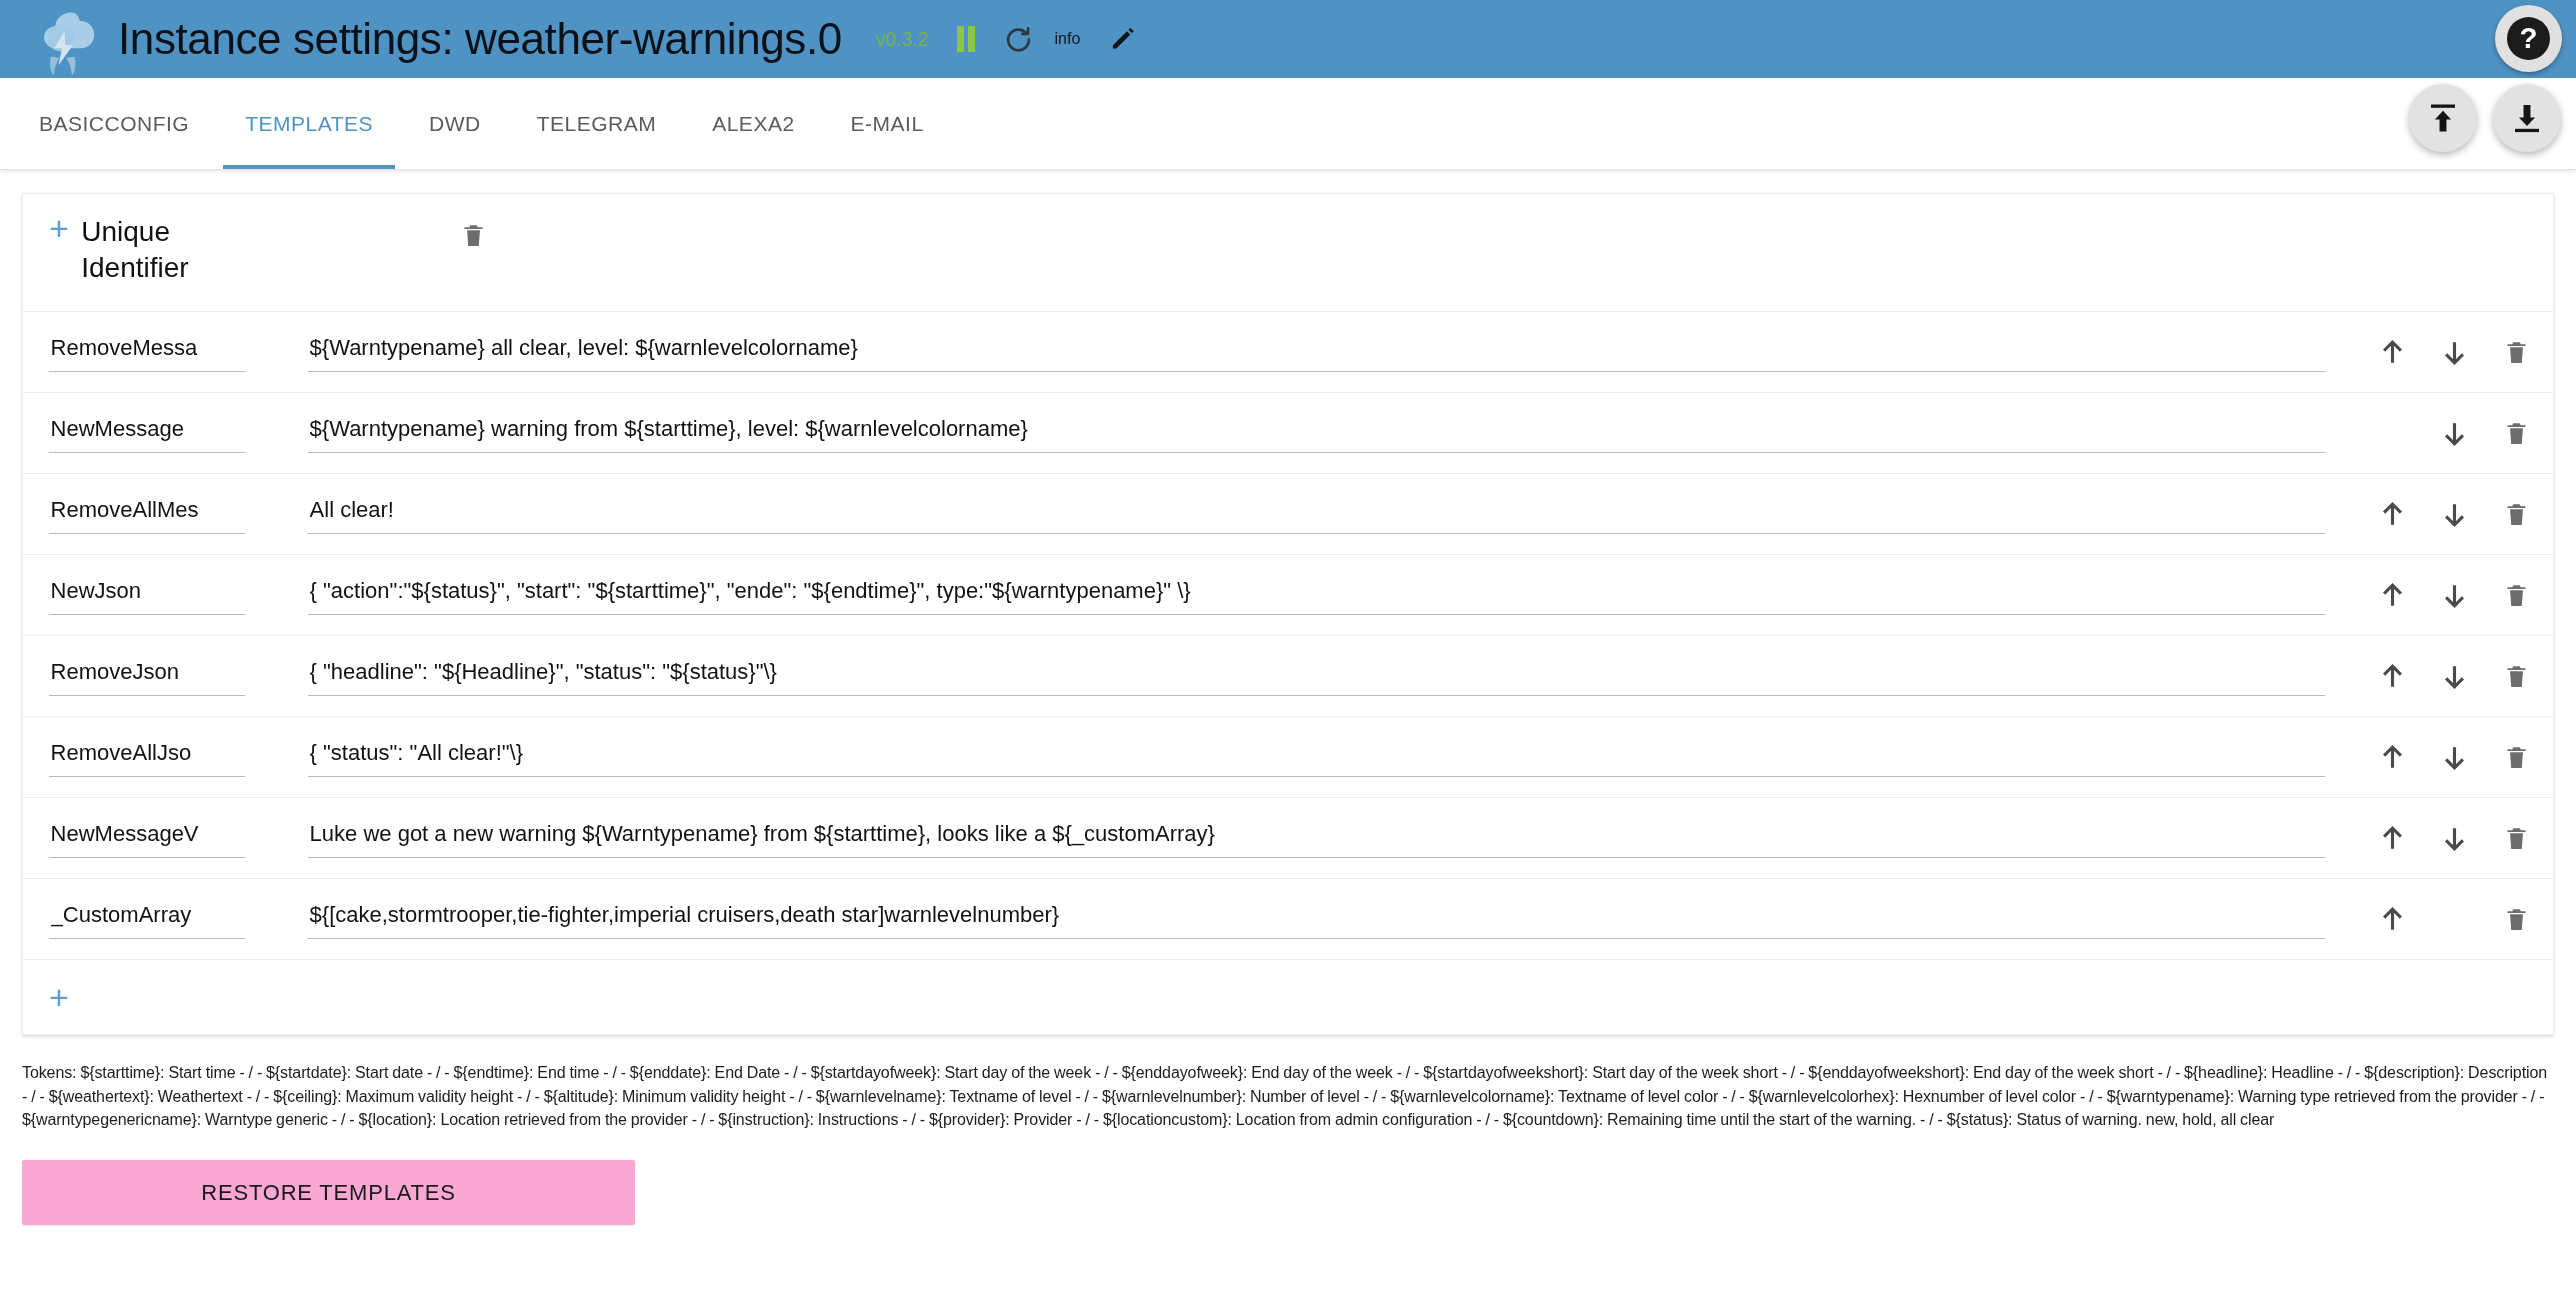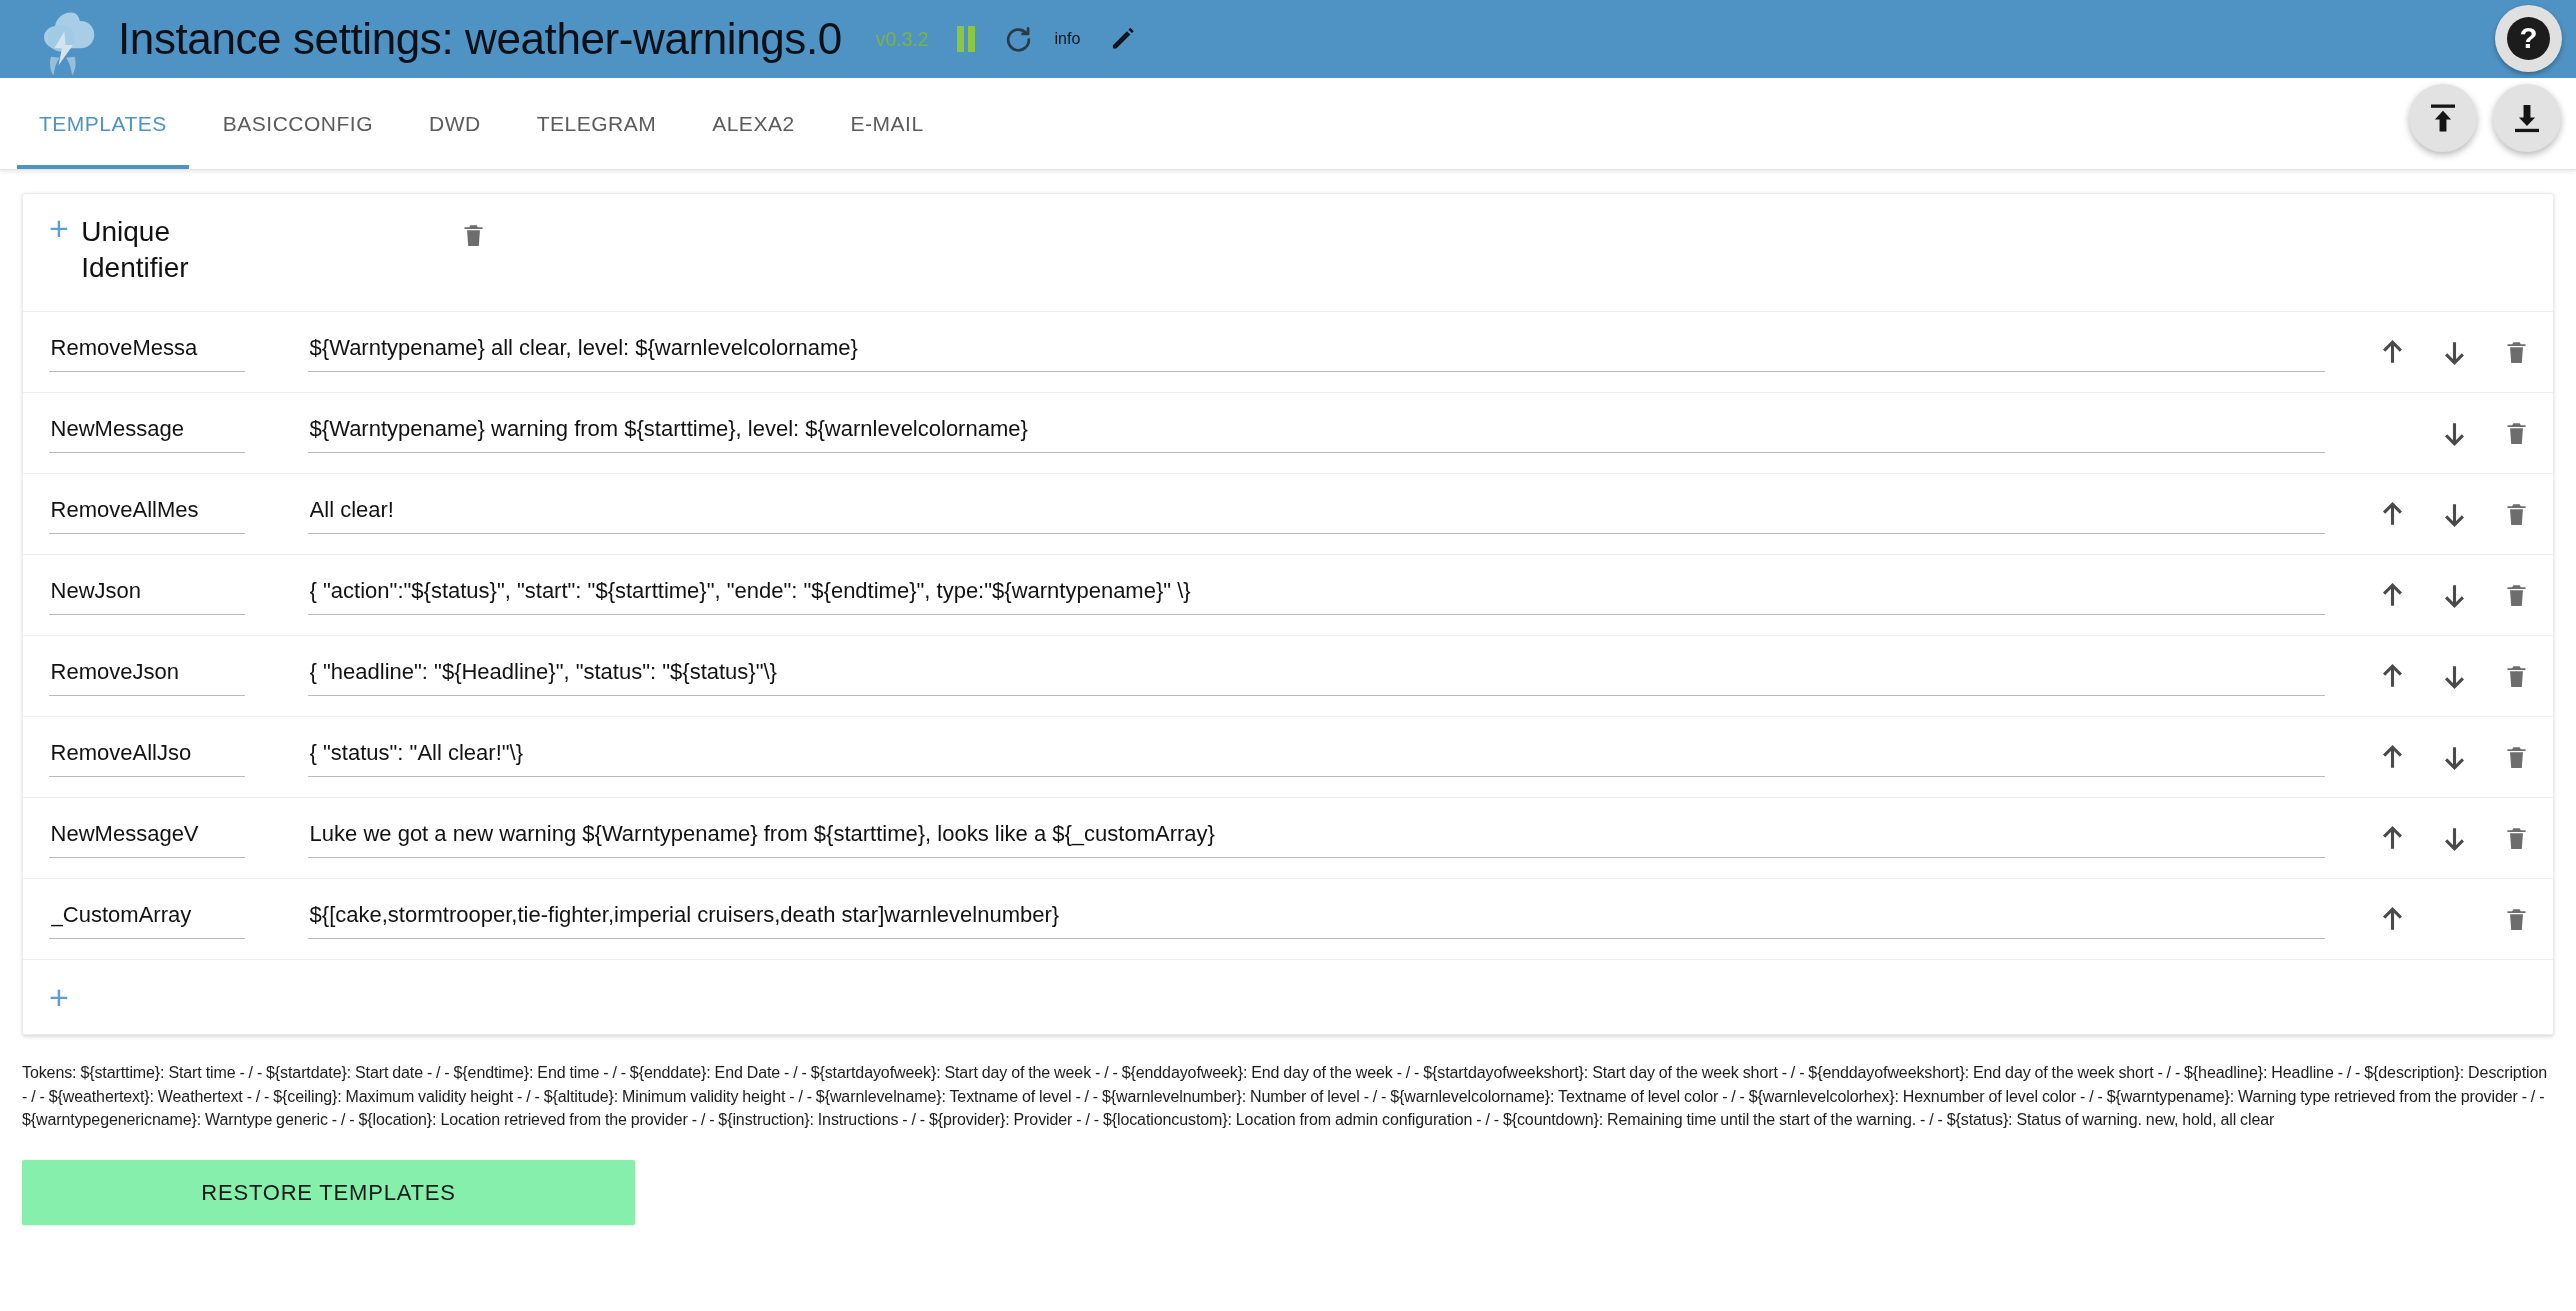--- a/index.html
+++ b/index.html
@@ -196,21 +196,21 @@
     font-size: 16px;
     line-height: 1.48;
     color: #1c1c1c;
     letter-spacing: -0.1px;
     word-spacing: -0.4px;
   }
 
   .restore-btn {
     margin: 28px 22px 0 22px;
     width: 613px; height: 65px;
-    background: #86efac;
+    background: #f9a8d4;
     border: none;
     border-radius: 2.3px;
     font-family: "Liberation Sans", sans-serif;
     font-size: 22px;
     letter-spacing: 0.8px;
     color: #1a1a1a;
     cursor: pointer;
     box-shadow: 0 0.8px 1.6px rgba(0,0,0,.10);
   }
 </style>
@@ -257,22 +257,22 @@
     </svg>
   </div>
 
   <div class="help-btn">
     <span class="qm">?</span>
   </div>
 </div>
 
 
 <div class="tabrow">
+  <div class="tab">BASICCONFIG</div>
   <div class="tab active">TEMPLATES</div>
-  <div class="tab">BASICCONFIG</div>
   <div class="tab">DWD</div>
   <div class="tab">TELEGRAM</div>
   <div class="tab">ALEXA2</div>
   <div class="tab">E-MAIL</div>
 
   <div class="fab-group">
     <div class="fab">
       <svg viewBox="0 0 24 24" aria-hidden="true">
           <path d="M4 3h16v2.2H4z"></path>
           <path d="M12 21V9.4M12 7l5.6 6H6.4z" fill="none"></path>

